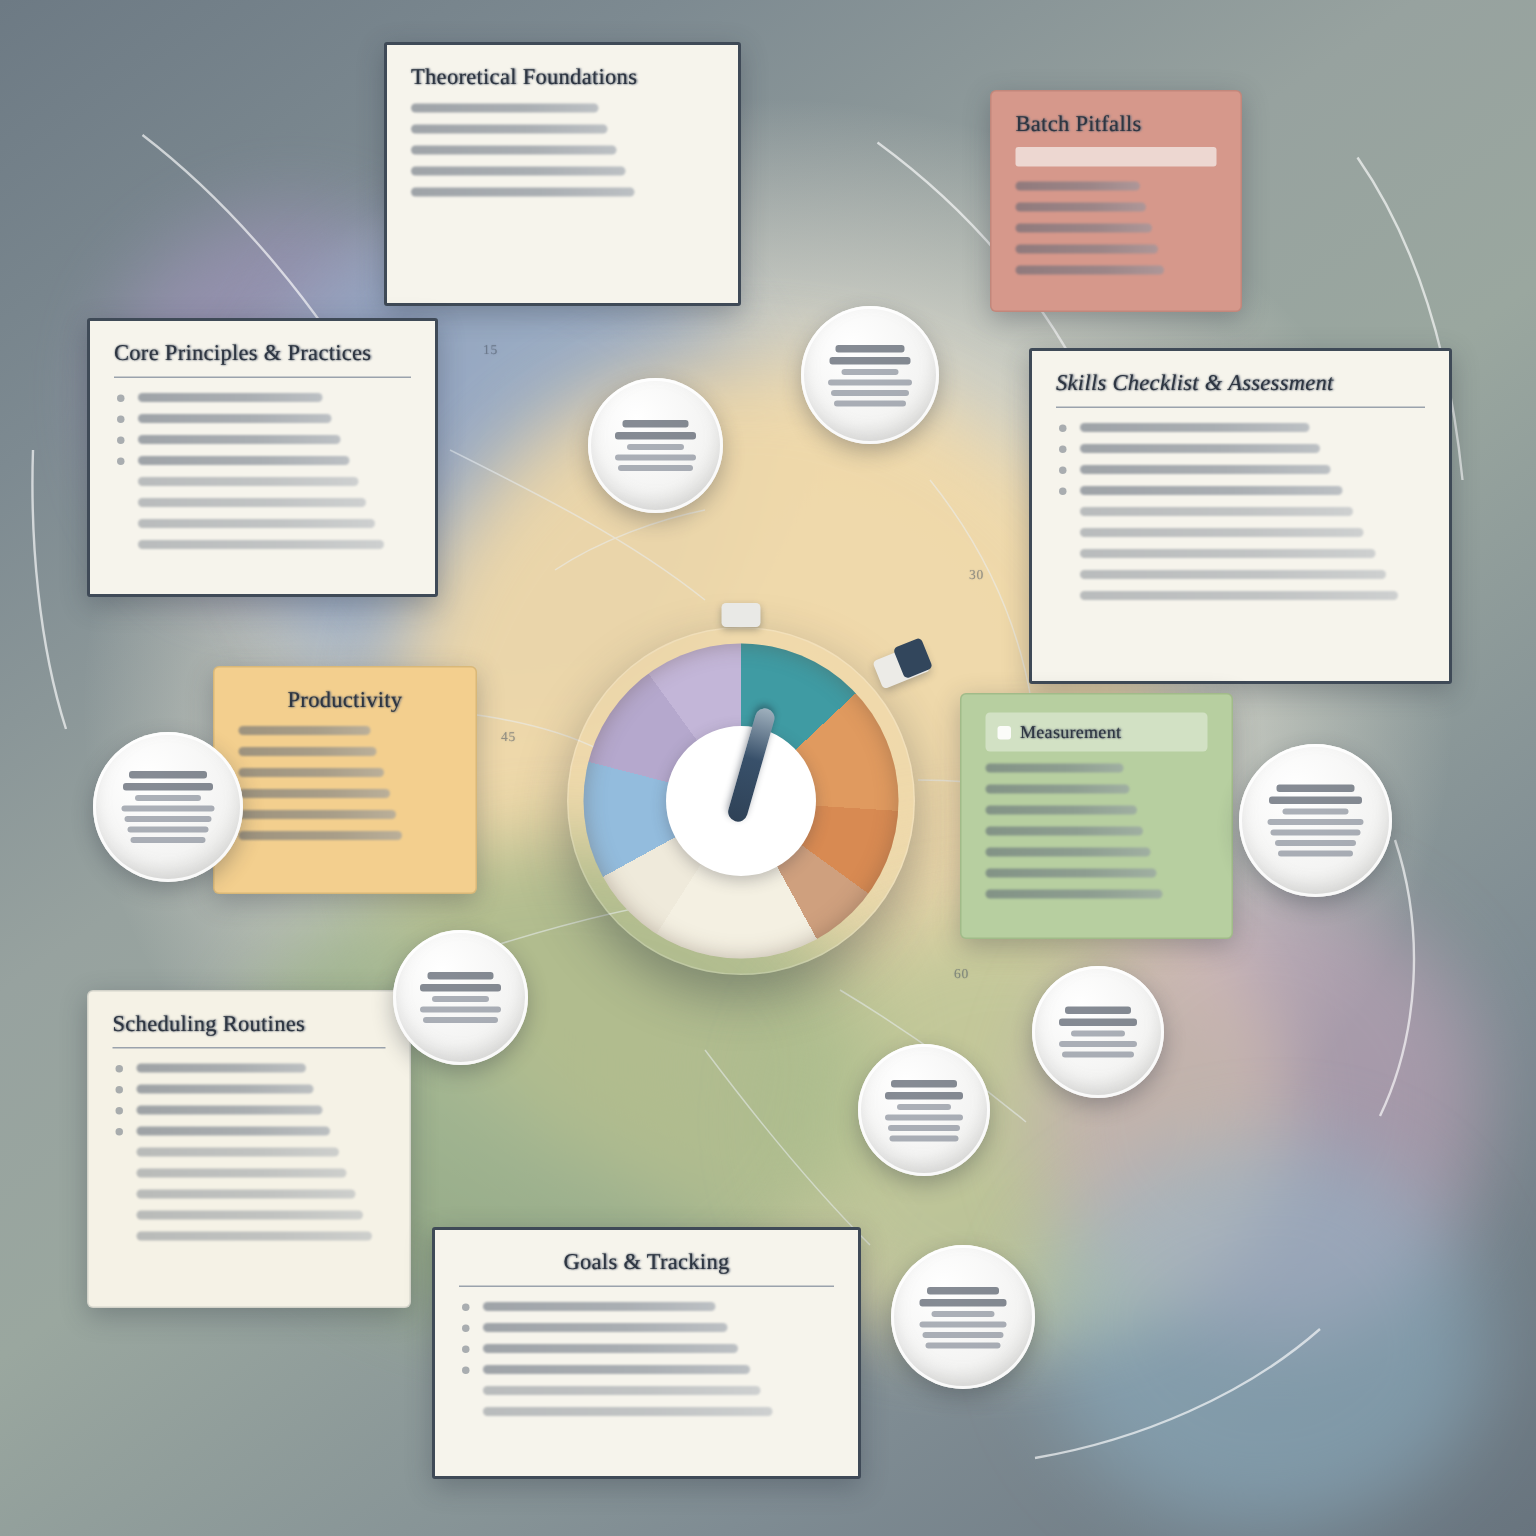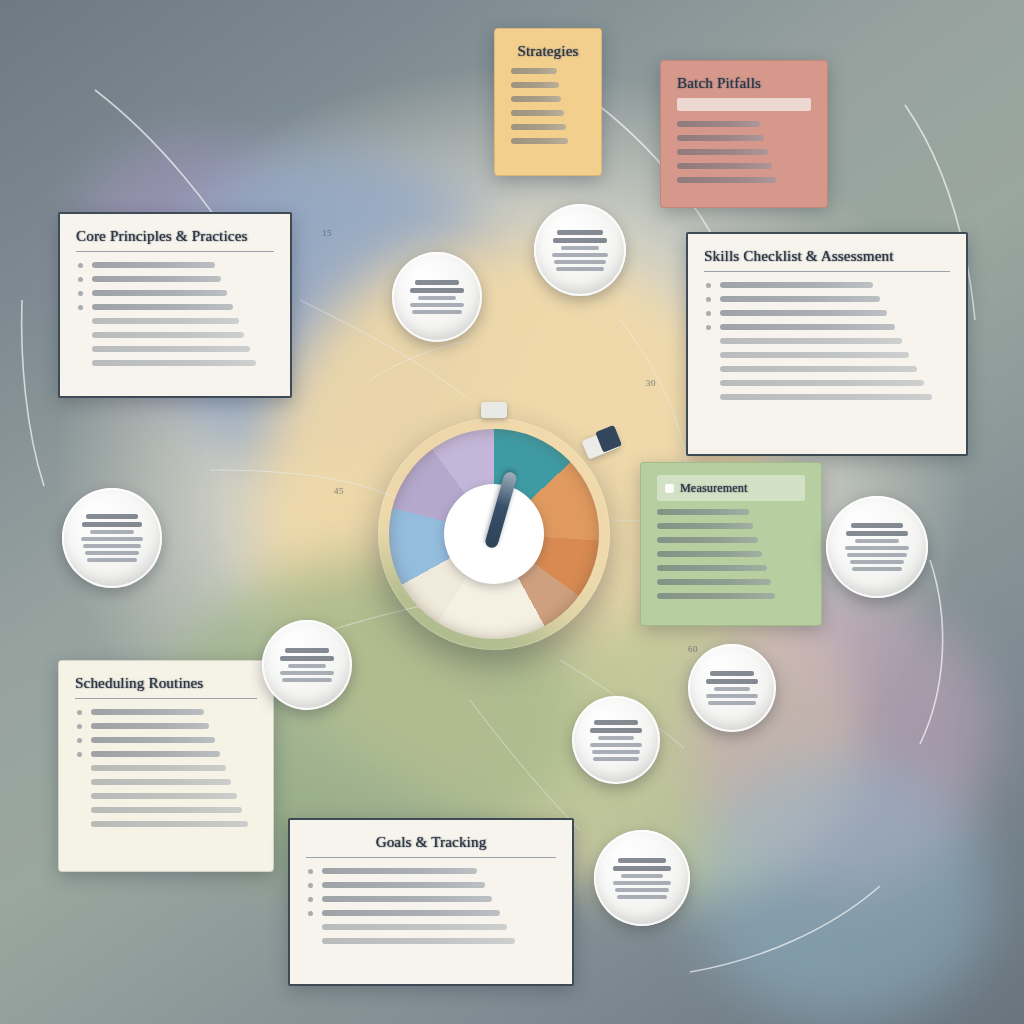--- a/index.html
+++ b/index.html
@@ -135,40 +135,37 @@
 
   <div id="wheel">
     <div id="knob"></div>
     <div id="sidebtn"></div>
     <div id="pie" style="background: conic-gradient(rgb(63, 155, 163) 0deg, rgb(63, 155, 163) 46.8deg, rgb(224, 154, 95) 46.8deg, rgb(224, 154, 95) 93.6deg, rgb(216, 138, 82) 93.6deg, rgb(216, 138, 82) 126deg, rgb(207, 160, 126) 126deg, rgb(207, 160, 126) 151.2deg, rgb(244, 240, 226) 151.2deg, rgb(244, 240, 226) 212.4deg, rgb(239, 234, 219) 212.4deg, rgb(239, 234, 219) 241.2deg, rgb(147, 188, 221) 241.2deg, rgb(147, 188, 221) 284.4deg, rgb(181, 168, 205) 284.4deg, rgb(181, 168, 205) 324deg, rgb(195, 182, 216) 324deg, rgb(195, 182, 216) 360deg);">
       <div id="hub"></div>
       <div id="hand"></div>
     </div>
   </div>
 
-    <div class="card yellow" style="left: 494px; top: 28px; width: 108px; height: 148px;">
-      <div class="pad">
-        <div class="c-title center" style="filter: blur(0.45px);">Strategies</div>
+<div class="card framed" style="left: 256px; top: 28px; width: 238px; height: 176px;">
+      <div class="pad">
+        <div class="c-title" style="filter: blur(0.45px);">Theoretical Foundations</div>
         <div class="rowwrap">
           <div class="line" style="width: 62%;"></div>
         </div>
         <div class="rowwrap">
           <div class="line" style="width: 65%;"></div>
         </div>
         <div class="rowwrap">
           <div class="line" style="width: 68%;"></div>
         </div>
         <div class="rowwrap">
           <div class="line" style="width: 71%;"></div>
         </div>
         <div class="rowwrap">
           <div class="line" style="width: 74%;"></div>
-        </div>
-        <div class="rowwrap">
-          <div class="line" style="width: 77%;"></div>
         </div>
       </div>
     </div>
     <div class="card salmon" style="left: 660px; top: 60px; width: 168px; height: 148px;">
       <div class="pad">
         <div class="c-title" style="filter: blur(0.45px);">Batch Pitfalls</div>
         <div class="highlight"></div>
         <div class="rowwrap">
           <div class="line" style="width: 62%;"></div>
         </div>
@@ -215,21 +212,21 @@
         <div class="rowwrap">
           <div class="line b dim" style="width: 80%;"></div>
         </div>
         <div class="rowwrap">
           <div class="line b dim" style="width: 83%;"></div>
         </div>
       </div>
     </div>
     <div class="card framed" style="left: 686px; top: 232px; width: 282px; height: 224px;">
       <div class="pad">
-        <div class="c-title" style="filter: blur(0.45px);">Skills Checklist &amp; Assessment</div>
+        <div class="c-title" style="filter: blur(0.45px); font-style: italic;">Skills Checklist &amp; Assessment</div>
         <div class="rule"></div>
         <div class="rowwrap">
           <span class="bullet"></span>
           <div class="line b" style="width: 62%;"></div>
         </div>
         <div class="rowwrap">
           <span class="bullet"></span>
           <div class="line b" style="width: 65%;"></div>
         </div>
         <div class="rowwrap">
@@ -247,20 +244,43 @@
           <div class="line b dim" style="width: 77%;"></div>
         </div>
         <div class="rowwrap">
           <div class="line b dim" style="width: 80%;"></div>
         </div>
         <div class="rowwrap">
           <div class="line b dim" style="width: 83%;"></div>
         </div>
         <div class="rowwrap">
           <div class="line b dim" style="width: 86%;"></div>
+        </div>
+      </div>
+    </div>
+    <div class="card yellow" style="left: 142px; top: 444px; width: 176px; height: 152px;">
+      <div class="pad">
+        <div class="c-title center" style="filter: blur(0.45px);">Productivity</div>
+        <div class="rowwrap">
+          <div class="line" style="width: 62%;"></div>
+        </div>
+        <div class="rowwrap">
+          <div class="line" style="width: 65%;"></div>
+        </div>
+        <div class="rowwrap">
+          <div class="line" style="width: 68%;"></div>
+        </div>
+        <div class="rowwrap">
+          <div class="line" style="width: 71%;"></div>
+        </div>
+        <div class="rowwrap">
+          <div class="line" style="width: 74%;"></div>
+        </div>
+        <div class="rowwrap">
+          <div class="line" style="width: 77%;"></div>
         </div>
       </div>
     </div>
     <div class="card cream" style="left: 58px; top: 660px; width: 216px; height: 212px;">
       <div class="pad">
         <div class="c-title" style="filter: blur(0.45px);">Scheduling Routines</div>
         <div class="rule"></div>
         <div class="rowwrap">
           <span class="bullet"></span>
           <div class="line b" style="width: 62%;"></div>
@@ -418,14 +438,14 @@
       <div class="btitle" style="width: 76%;"></div>
       <div class="bline" style="width: 54%;"></div>
       <div class="bline" style="width: 77%;"></div>
       <div class="bline" style="width: 72%;"></div>
       <div class="bline" style="width: 67%;"></div>
       <span style="position: absolute; width: 1px; height: 1px; overflow: hidden; clip: rect(0px, 0px, 0px, 0px);">Rest &amp; Recover</span>
     </div>
     <div class="legend" style="left: 322px; top: 228px;">15</div>
     <div class="legend" style="left: 646px; top: 378px;">30</div>
     <div class="legend" style="left: 334px; top: 486px;">45</div>
-    <div class="legend" style="left: 688px; top: 644px;">60</div>
+    <div class="legend" style="left: 636px; top: 644px;">60</div>
   </div>
 
 </body></html>

